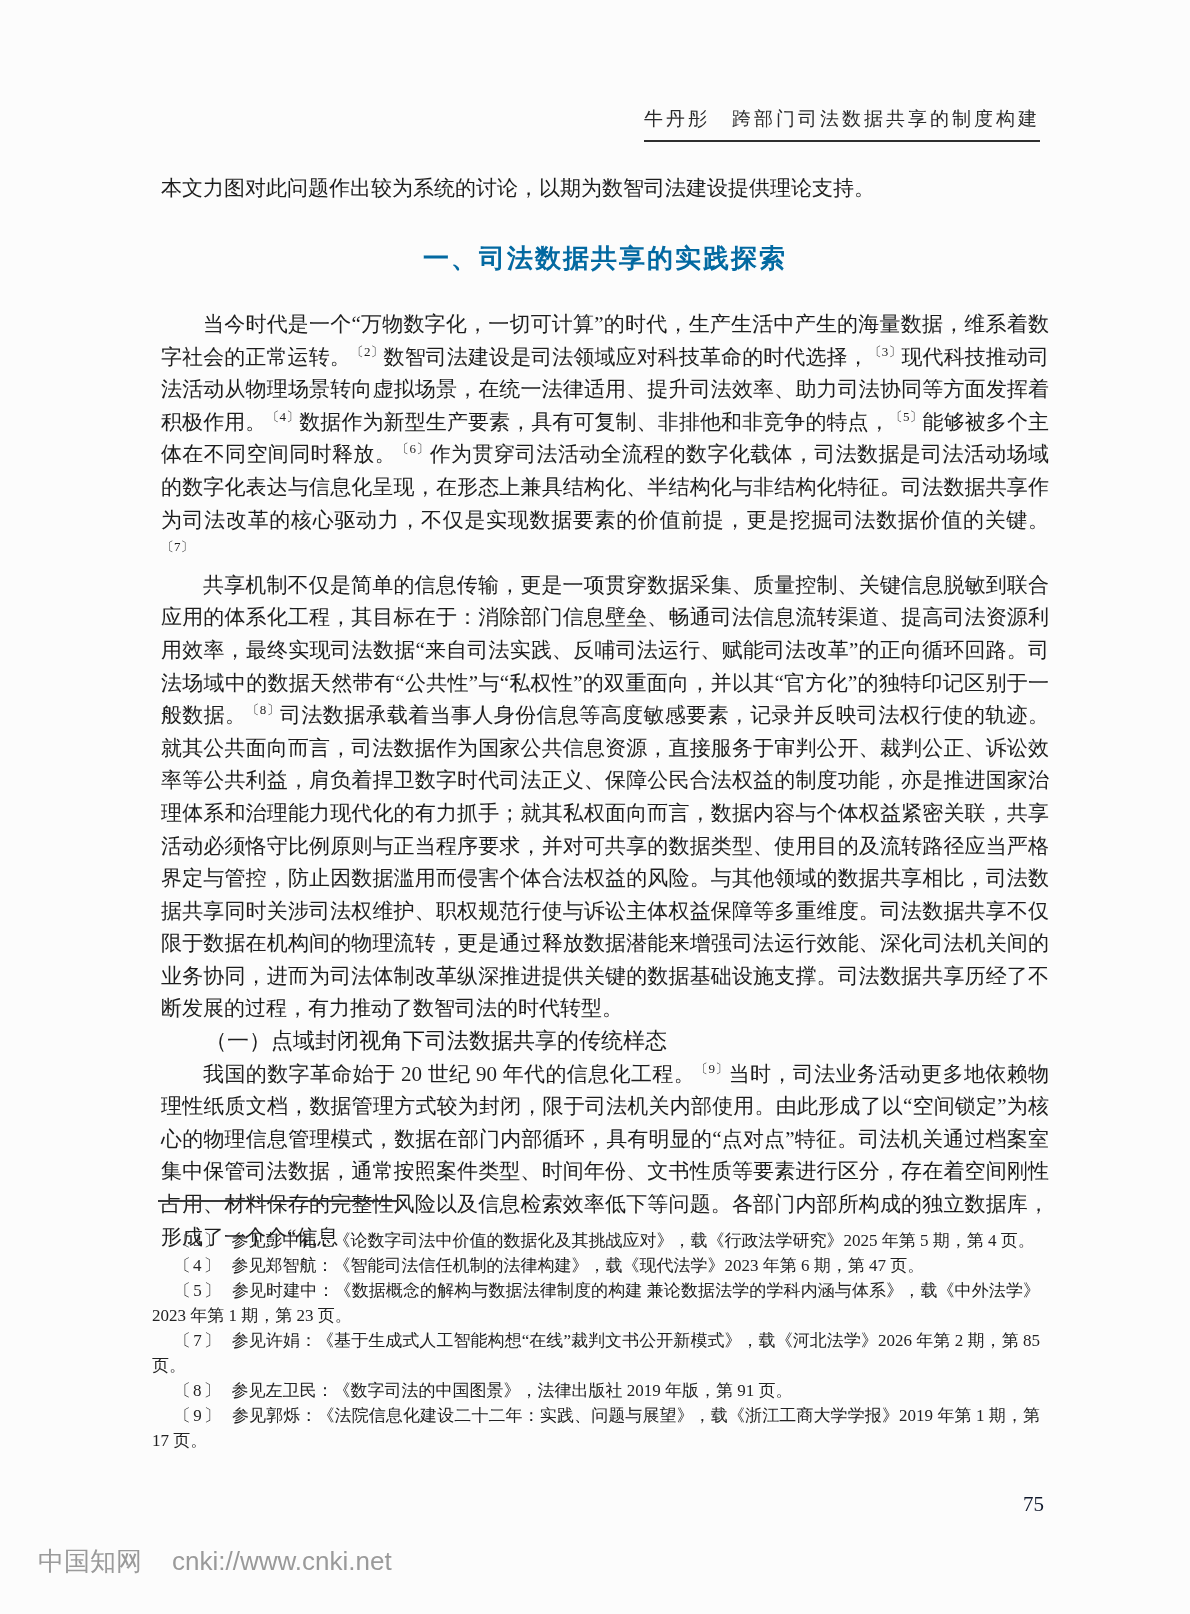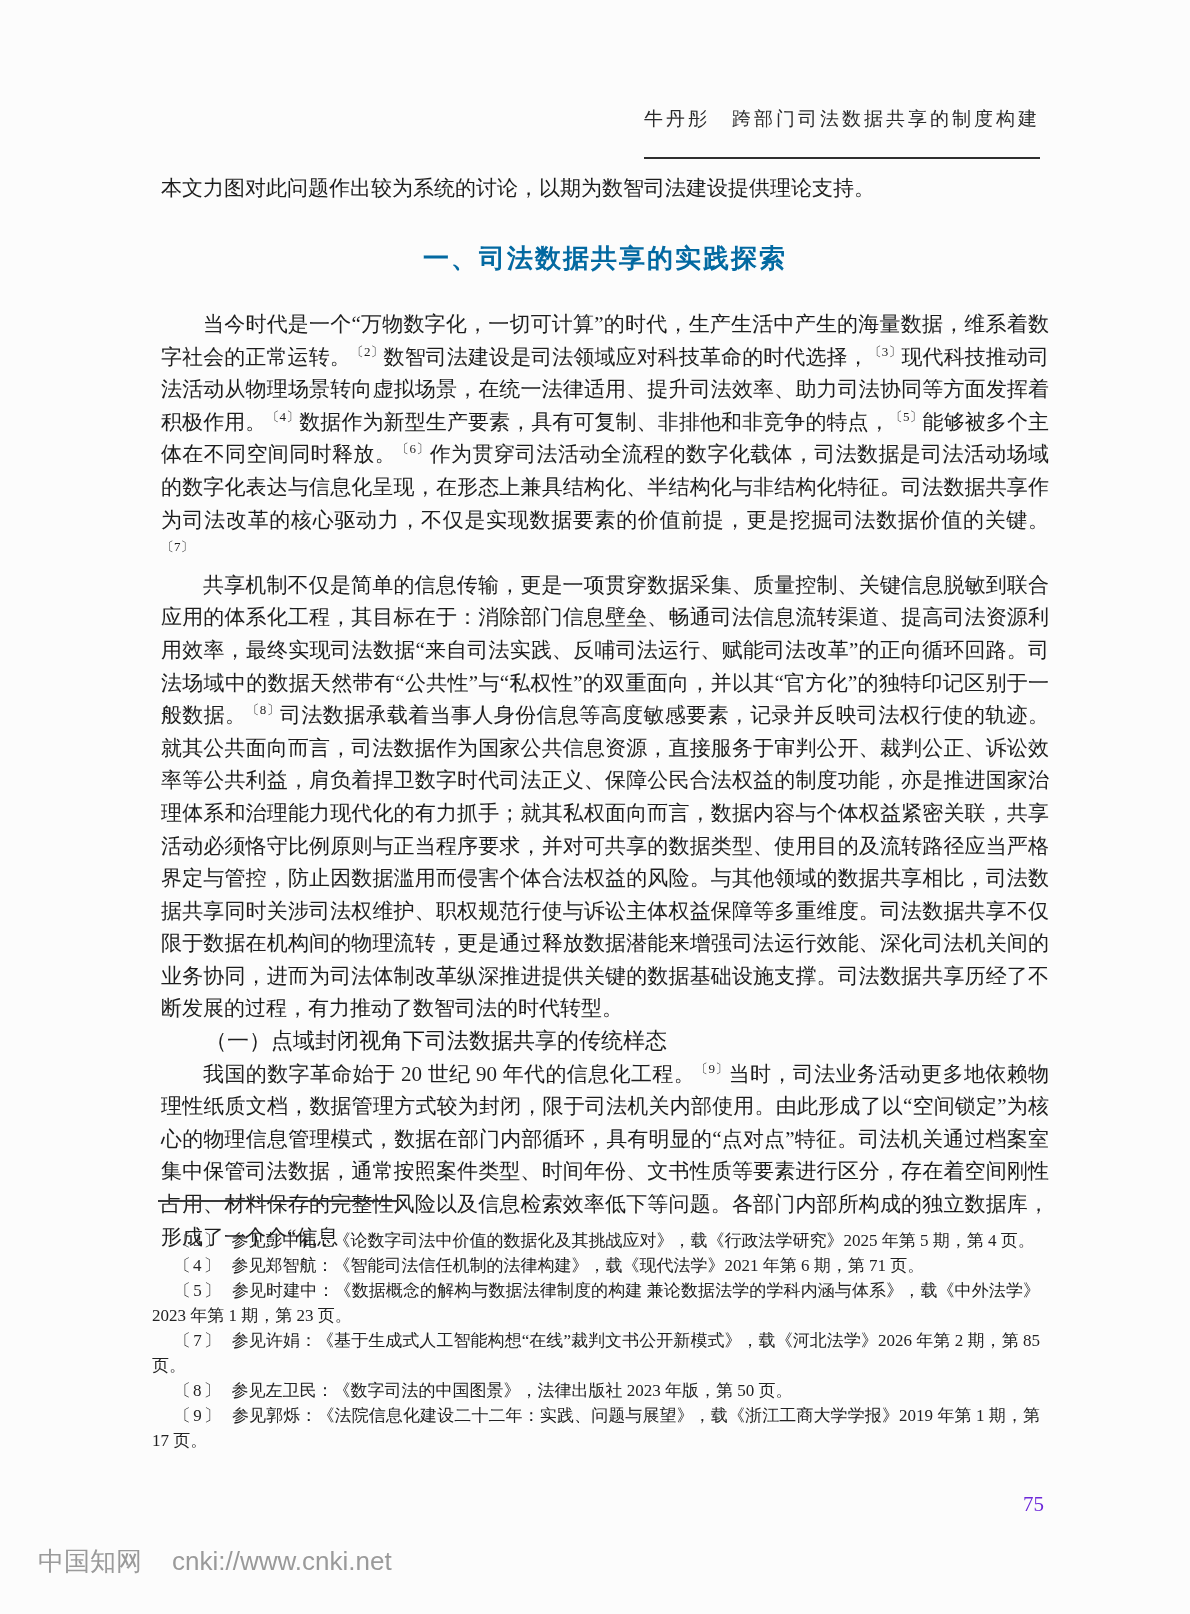--- a/index.html
+++ b/index.html
@@ -16,21 +16,21 @@
   
   .running-header {
     position:absolute; top:106px; right:150px;
     text-align:right;
   }
   .running-title {
     display:inline-block;
     font-size:19px;
     letter-spacing:3px;
     color:#2a2a2a;
-    padding-bottom:25px;
+    padding-bottom:8px;
     border-bottom:2px solid #2e2e2e;
   }
   
   .content {
     position:absolute; left:161px; top:172px; width:888px;
   }
   .intro {
     margin:0;
     font-size:21px; line-height:33px;
     text-align:justify;
@@ -77,21 +77,21 @@
     font-size:17px;
     line-height:25px;
     text-align:justify;
     text-indent:1.3em;
     color:#222;
   }
   .fn-marker { letter-spacing:2px; margin-right:9px; }
   
   .page-num {
     position:absolute; top:1492px; right:146px;
-    font-size:21px; color:#6d28d9;
+    font-size:21px; color:#0f172a;
   }
   
   .site-footer {
     position:absolute; left:38px; top:1544px;
     font-family:"Liberation Sans","DejaVu Sans",sans-serif;
     font-size:26px;
     color:#9a9a9a;
     display:flex; gap:30px; align-items:baseline;
   }
 </style>
@@ -115,24 +115,24 @@
 
     <p class="subsection">（一）点域封闭视角下司法数据共享的传统样态</p>
 
     <p class="body-para">我国的数字革命始于 20 世纪 90 年代的信息化工程。<sup class="fnref">〔9〕</sup>当时，司法业务活动更多地依赖物理性纸质文档，数据管理方式较为封闭，限于司法机关内部使用。由此形成了以“空间锁定”为核心的物理信息管理模式，数据在部门内部循环，具有明显的“点对点”特征。司法机关通过档案室集中保管司法数据，通常按照案件类型、时间年份、文书性质等要素进行区分，存在着空间刚性占用、材料保存的完整性风险以及信息检索效率低下等问题。各部门内部所构成的独立数据库，形成了一个个“信息</p>
   </div>
 
   <div class="footnotes">
     <div class="fn-rule"></div>
     <div>
         <p class="footnote"><span class="fn-marker">〔3〕</span><span>参见彭中礼：《论数字司法中价值的数据化及其挑战应对》，载《行政法学研究》2025 年第 5 期，第 4 页。</span></p>
-        <p class="footnote"><span class="fn-marker">〔4〕</span><span>参见郑智航：《智能司法信任机制的法律构建》，载《现代法学》2021 年第 6 期，第 71 页。</span></p>
+        <p class="footnote"><span class="fn-marker">〔4〕</span><span>参见郑智航：《智能司法信任机制的法律构建》，载《现代法学》2023 年第 6 期，第 47 页。</span></p>
         <p class="footnote"><span class="fn-marker">〔5〕</span><span>参见时建中：《数据概念的解构与数据法律制度的构建 兼论数据法学的学科内涵与体系》，载《中外法学》2023 年第 1 期，第 23 页。</span></p>
         <p class="footnote"><span class="fn-marker">〔7〕</span><span>参见许娟：《基于生成式人工智能构想“在线”裁判文书公开新模式》，载《河北法学》2026 年第 2 期，第 85 页。</span></p>
-        <p class="footnote"><span class="fn-marker">〔8〕</span><span>参见左卫民：《数字司法的中国图景》，法律出版社 2023 年版，第 50 页。</span></p>
+        <p class="footnote"><span class="fn-marker">〔8〕</span><span>参见左卫民：《数字司法的中国图景》，法律出版社 2019 年版，第 91 页。</span></p>
         <p class="footnote"><span class="fn-marker">〔9〕</span><span>参见郭烁：《法院信息化建设二十二年：实践、问题与展望》，载《浙江工商大学学报》2019 年第 1 期，第 17 页。</span></p>
       </div>
   </div>
 
   <div class="page-num">75</div>
 
   <div class="site-footer">
     <span>中国知网</span>
     <span>cnki://www.cnki.net</span>
   </div>

